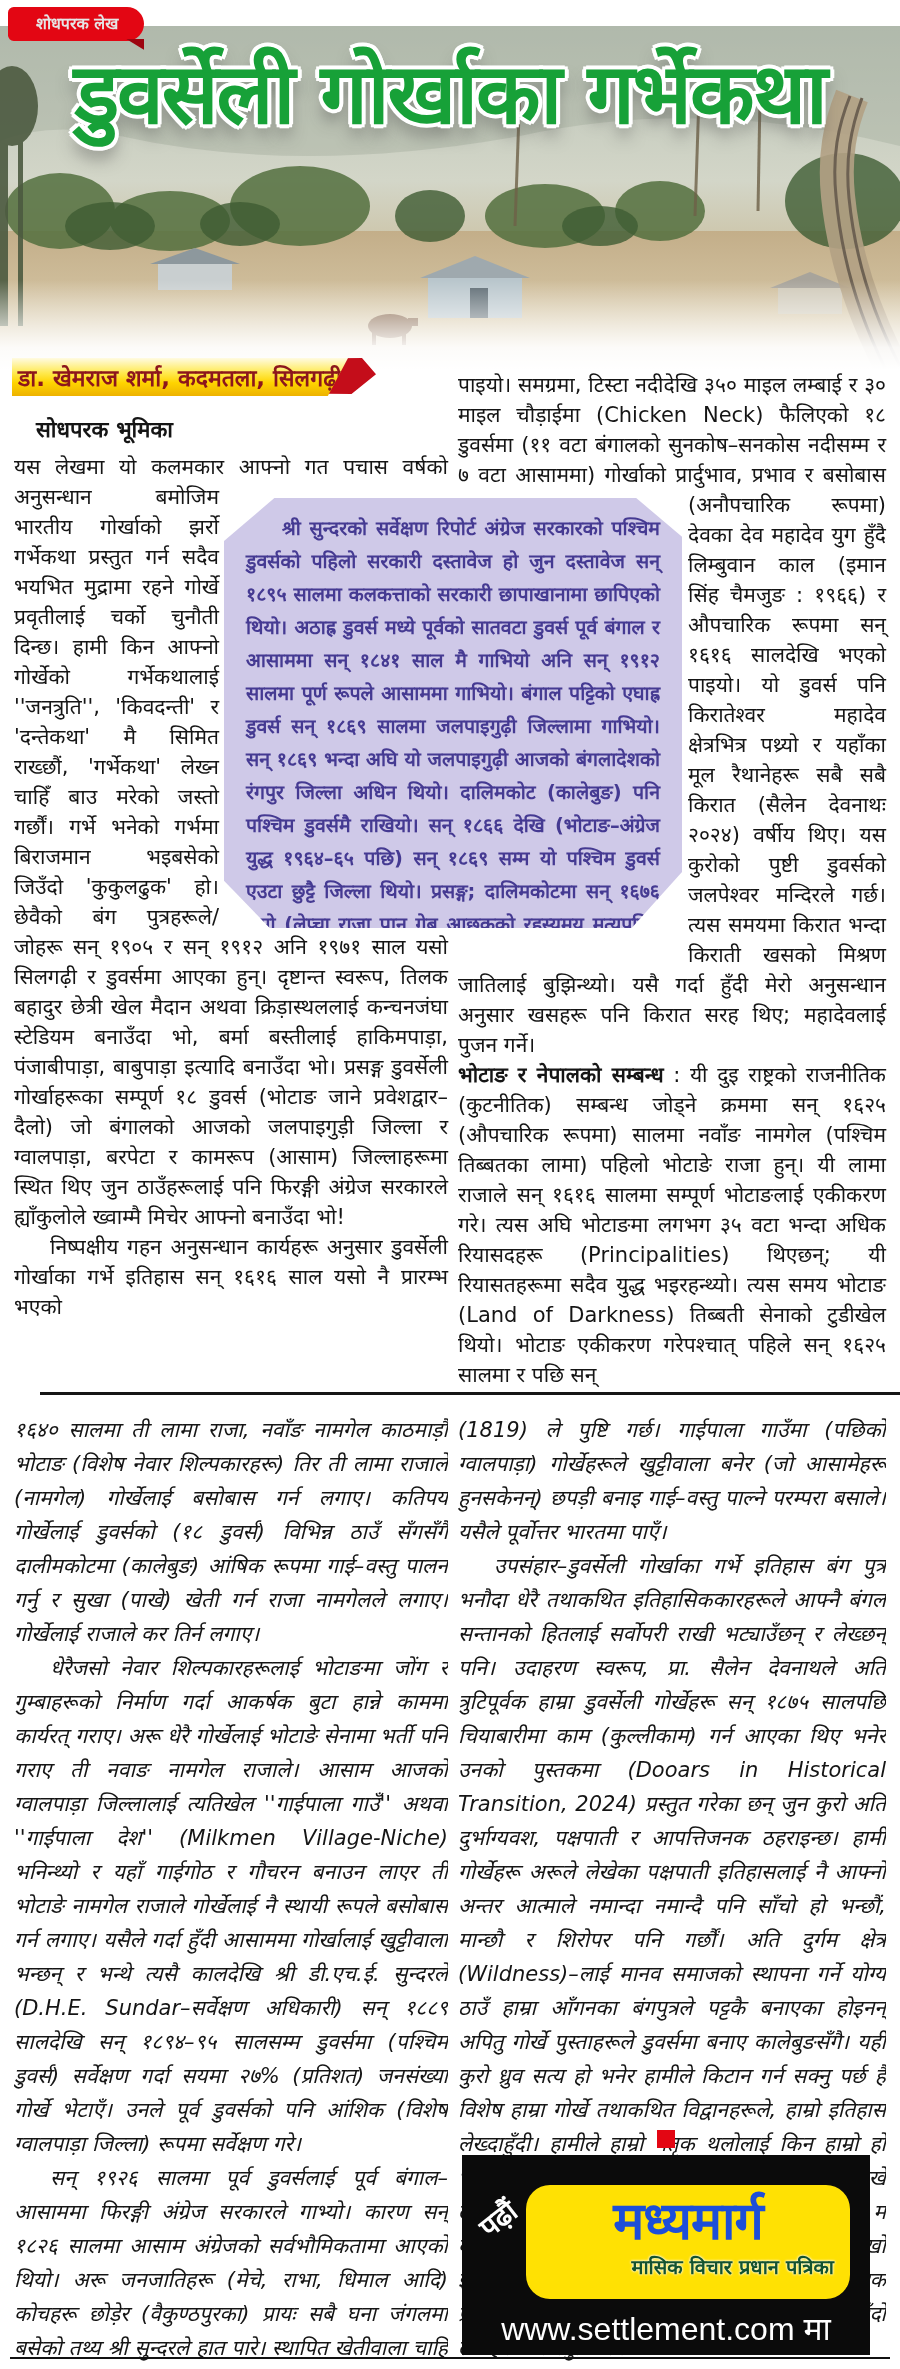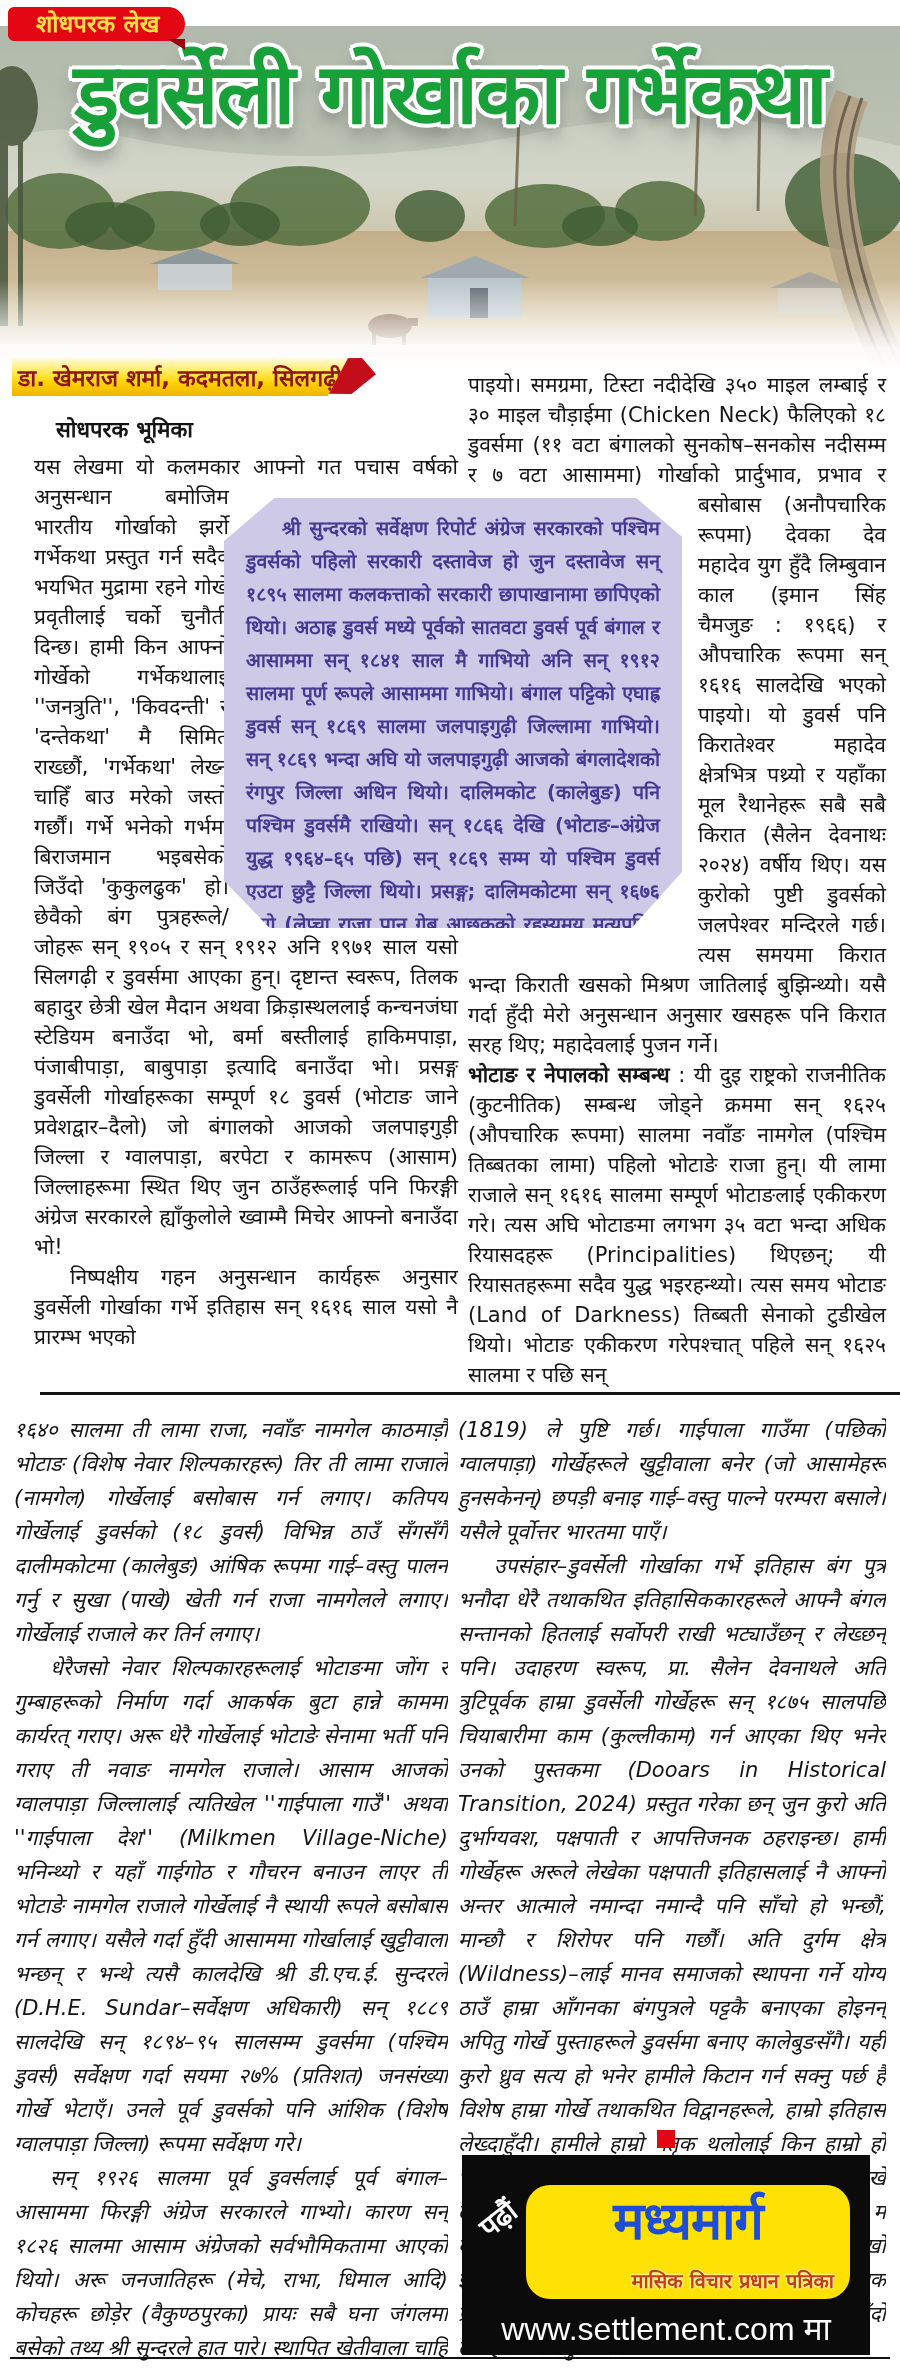--- a/index.html
+++ b/index.html
@@ -4,42 +4,42 @@
 <style>
   html,body{margin:0;padding:0;background:#ffffff;}
   .page{position:relative;width:900px;height:2369px;overflow:hidden;background:#fff;
         font-family:"DejaVu Sans",sans-serif;color:#151515;}
   
   header{position:relative;height:370px;}
   .photo{position:absolute;top:26px;left:0;width:900px;height:344px;overflow:hidden;}
   .photo svg{display:block;width:100%;height:100%;}
   .photo-fade{position:absolute;left:0;right:0;bottom:0;height:90px;
       background:linear-gradient(to bottom,rgba(255,255,255,0),rgba(255,255,255,.92) 75%,#fff);}
-  .tag-ribbon{position:absolute;top:7px;left:8px;z-index:6;background:#e30613;color:#fde047;
-      font-weight:bold;font-size:24px;line-height:34px;padding:0 26px 0 28px;
+  .tag-ribbon{position:absolute;top:7px;left:8px;z-index:6;background:#e30613;color:#e5e5e5;
+      font-weight:bold;font-size:16px;line-height:34px;padding:0 26px 0 28px;
       border-radius:6px 18px 18px 6px;}
   .tag-ribbon:after{content:"";position:absolute;right:0px;bottom:-9px;width:18px;height:11px;
       background:#9d0410;clip-path:polygon(0 0,100% 0,100% 100%);}
   .title{position:absolute;top:26px;left:0;right:0;margin:7px;z-index:4;text-align:center;
       font-size:84px;font-weight:800;letter-spacing:-2px;white-space:nowrap;color:#17a138;
       text-shadow:-3px -3px 0 #fff,3px -3px 0 #fff,-3px 3px 0 #fff,3px 3px 0 #fff,
                   -4px 0 0 #fff,4px 0 0 #fff,0 -4px 0 #fff,0 4px 0 #fff,
                   0 12px 16px rgba(70,70,70,.5);}
   .byline-ribbon{position:absolute;top:358px;left:12px;z-index:6;width:336px;height:38px;
       display:flex;align-items:center;justify-content:center;
       font-size:23px;font-weight:bold;color:#8c161c;
       background:linear-gradient(to bottom,#fffbe2 0%,#ffe94d 40%,#ffd400 65%,#edb200 100%);
       clip-path:polygon(0 0,100% 0,94% 100%,0 100%);}
   .byline-under{position:absolute;top:358px;left:26px;z-index:5;width:350px;height:36px;
       background:#c40d1a;clip-path:polygon(0 8%,96% 0,100% 45%,93% 100%,2% 92%,1% 45%);}
   
   .s1{position:relative;display:flex;gap:10px;margin:0 14px;min-height:782px;
       font-size:21px;line-height:30px;text-align:justify;}
   .s1 p{margin:0;}
-  .colL{width:434px;padding-top:46px;margin-left:20px;}
+  .colL{width:434px;padding-top:46px;}
   .colR{width:428px;}
   .colL h3{margin:0 0 8px 22px;font-size:22px;line-height:28px;}
   .spacerR{float:right;width:229px;height:512px;shape-outside:inset(82px 0 0 0);}
   .spacerL{float:left;width:230px;height:580px;shape-outside:inset(128px 0 0 0);}
   .indent{text-indent:36px;}
   .pullquote{position:absolute;left:210px;top:128px;width:458px;height:430px;z-index:2;
       background:#cfc9e8;color:#453a92;box-sizing:border-box;padding:14px 22px;overflow:hidden;
       clip-path:polygon(11% 0%,90% 0%,100% 9%,100% 87%,89% 100%,10% 100%,0% 89%,0% 10%);}
   .pullquote p{margin:0;font-size:19.5px;line-height:33px;font-weight:600;
       text-align:justify;text-indent:36px;}
@@ -52,22 +52,22 @@
   .colR2{width:428px;max-height:948px;overflow:hidden;}
   
   .end-marker{position:absolute;top:2130px;left:657px;width:18px;height:18px;background:#e30613;}
   .ad{position:absolute;top:2155px;left:462px;width:408px;height:200px;background:#0b0b0b;}
   .ad-read{position:absolute;left:16px;top:44px;transform:rotate(-38deg);color:#fff;
       font-size:28px;font-weight:bold;}
   .ad-yellow{position:absolute;left:64px;top:30px;width:324px;height:114px;background:#ffe103;
       border-radius:24px;}
   .ad-brand{font-size:52px;line-height:60px;font-weight:800;color:#1d4ed8;text-align:center;
       margin-top:6px;letter-spacing:-1px;}
-  .ad-tagline{font-size:20px;font-weight:700;color:#c2410c;text-align:right;
-      padding-right:16px;margin-top:16px;
+  .ad-tagline{font-size:20px;font-weight:700;color:#14532d;text-align:right;
+      padding-right:16px;margin-top:2px;
       text-shadow:0 0 2px #fff,0 0 3px #fff;}
   .ad-url{position:absolute;bottom:6px;left:0;right:0;text-align:center;color:#fff;
       font-size:32px;font-family:"Liberation Sans",sans-serif;}
   .bottom-rule{position:absolute;left:10px;right:10px;top:2357px;border-top:2px solid #111;}
 </style>
 </head>
 <body>
 
 <div class="page">
 

